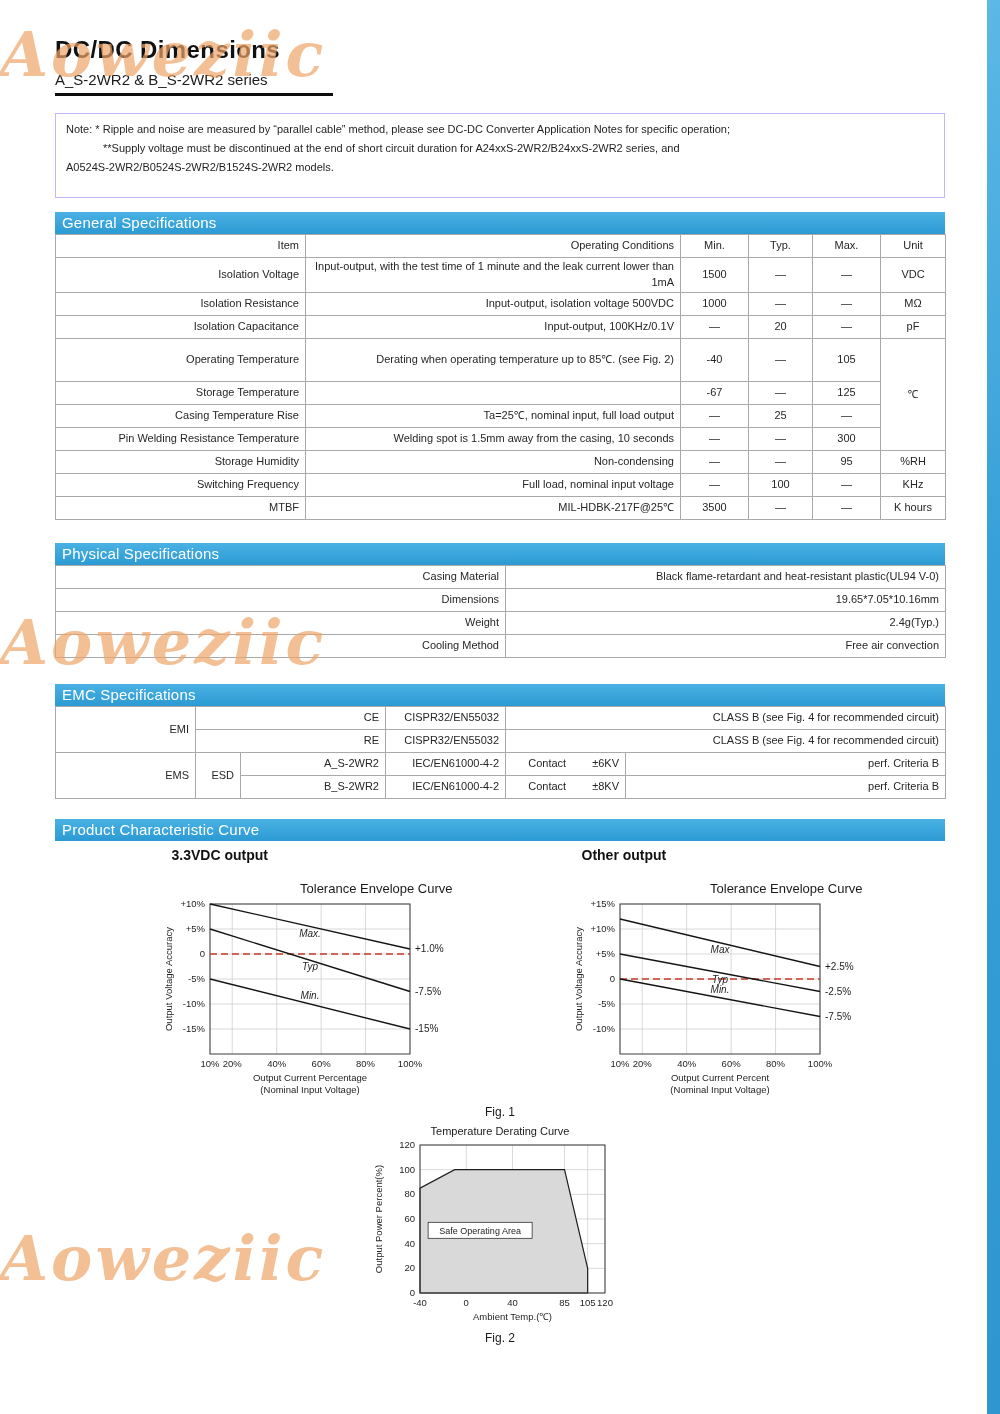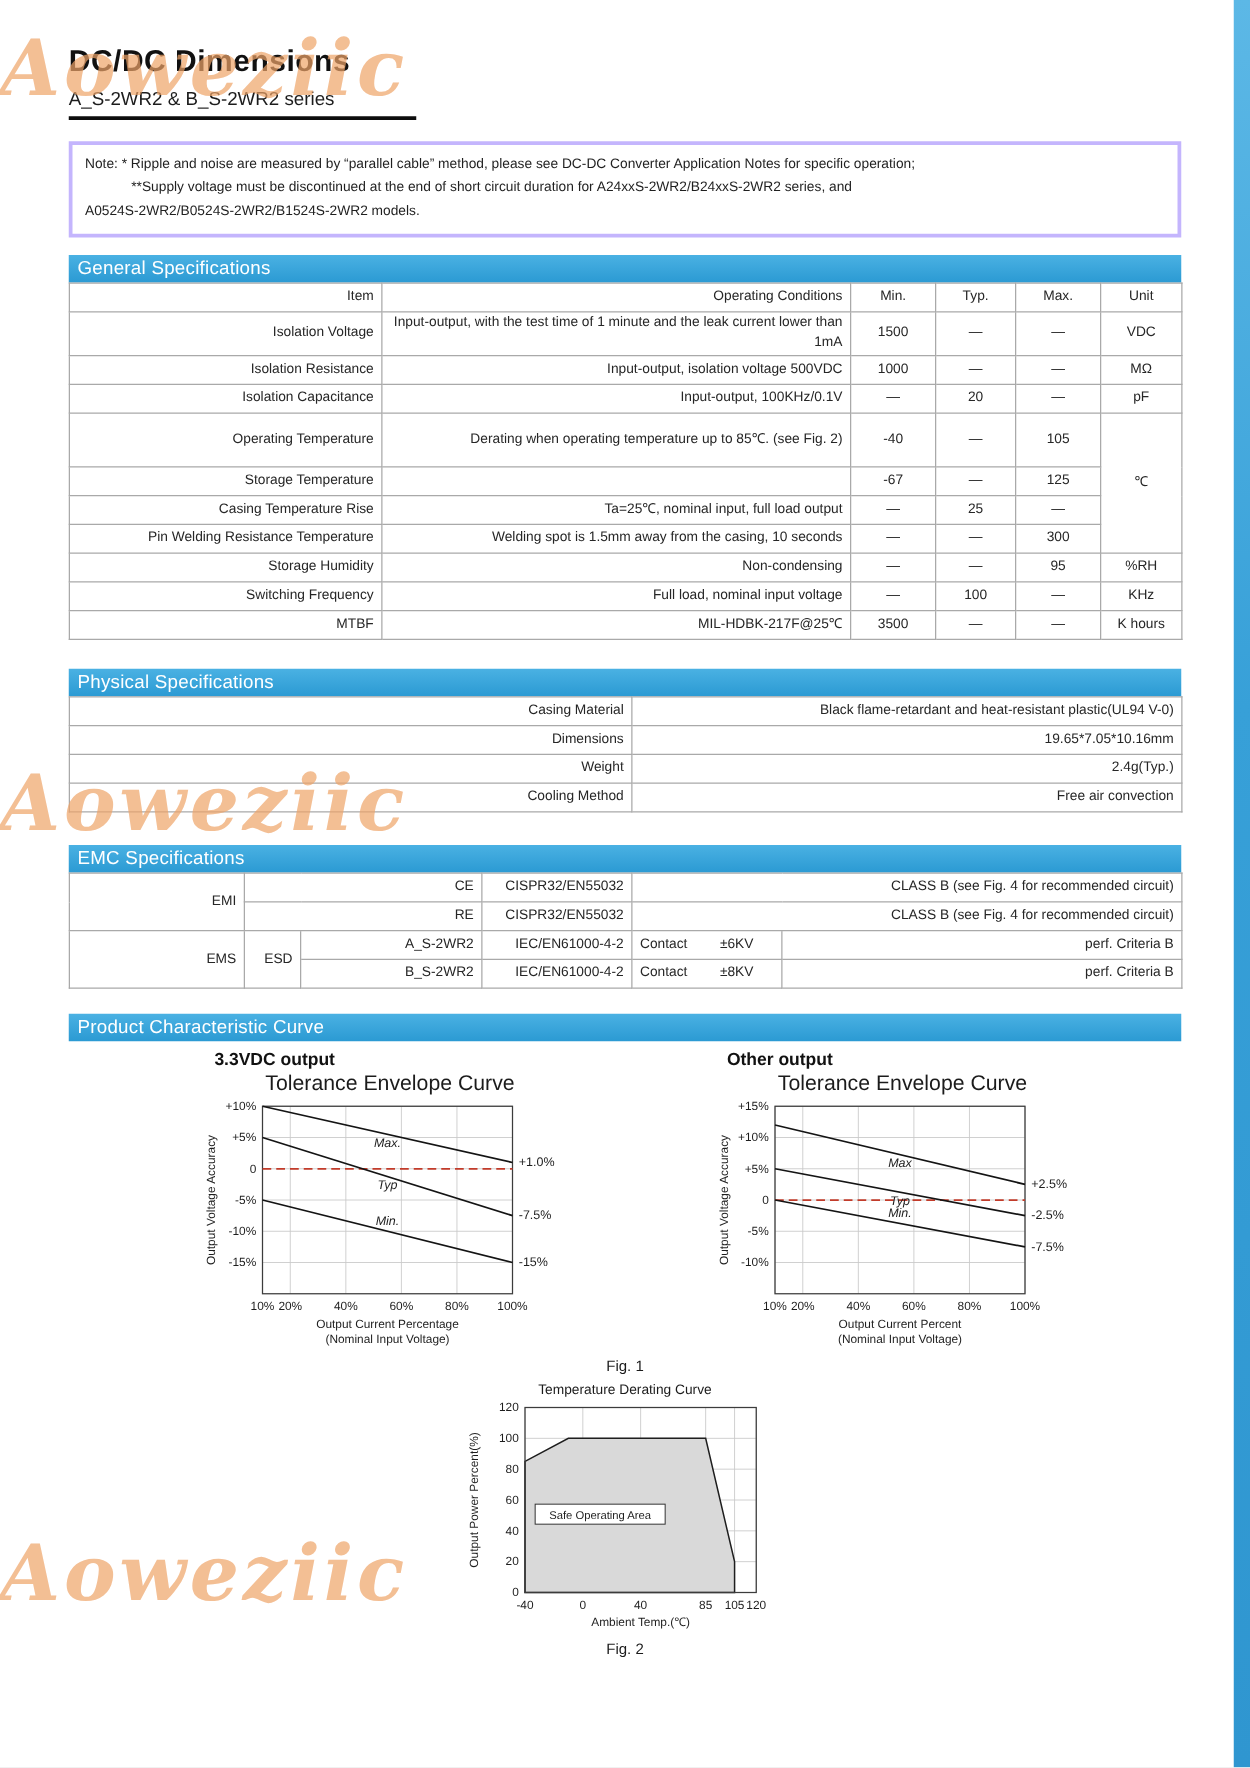--- a/index.html
+++ b/index.html
@@ -9,39 +9,39 @@
         background:linear-gradient(180deg,#5cb8e6 0%,#37a0d8 40%,#2f96d0 100%);}
   .watermark{position:absolute;left:0;right:13px;
         font-family:"DejaVu Serif",serif;font-style:italic;font-weight:700;
         font-size:62px;letter-spacing:3px;color:#efa468;opacity:.7;
         pointer-events:none;z-index:6;}
   .wm-1{top:18px}.wm-2{top:606px}.wm-3{top:1222px}
   .content{position:relative;margin-left:55px;width:890px;padding-top:36px;z-index:2;}
   .doc-title{font-size:24px;font-weight:600;letter-spacing:.4px;color:#111;margin:0;}
   .doc-subtitle{font-size:15px;font-weight:400;color:#1c1c1c;margin:7px 0 0 0;}
   .title-rule{width:278px;height:3px;background:#0d0d0d;margin-top:5px;}
-  .note-box{margin-top:17px;border:3px solid #c4b5fd;padding:6px 10px 8px 10px;
+  .note-box{margin-top:17px;border:1px solid #c4b5fd;padding:6px 10px 20px 10px;
         font-size:11px;line-height:19px;color:#1f1f1f;}
   .note-l2{padding-left:37px}
   .sec-bar{height:22px;line-height:22px;background:linear-gradient(180deg,#4ab1e3,#2b9ad3);
         color:#fff;font-size:15px;padding-left:7px;letter-spacing:.2px;}
   .mt-gen{margin-top:14px}.mt-phy{margin-top:23px}.mt-emc{margin-top:26px}.mt-pcc{margin-top:20px}
   table{border-collapse:collapse;width:100%;table-layout:fixed;}
   td,th{border:1px solid #a9a9a9;font-size:11px;color:#262626;padding:1px 6px;
         text-align:center;font-weight:normal;line-height:1.45;height:20px;
         overflow:hidden;vertical-align:middle;}
   .al{text-align:right;}
   tr.r-tall td{height:32px}
   tr.r-xtall td{height:40px}
-  .contact-cell{text-align:left;}
+  .contact-cell{text-align:right;}
   .contact-cell .lvl{margin-left:26px;}
   .charts-row{display:flex;justify-content:center;gap:95px;margin-top:6px;}
   .chart-block{width:315px;}
   .chart-title{font-size:14px;font-weight:bold;text-align:left;padding-left:34px;color:#111;}
-  .chart-subtitle{font-size:17px;text-align:center;padding-left:34px;margin-top:2px;color:#1b1b1b;}
+  .chart-subtitle{font-size:13px;text-align:right;padding-left:34px;margin-top:18px;color:#1b1b1b;}
   .chart-svg{display:block;}
   .chart-svg text{font-family:"Liberation Sans",sans-serif;fill:#1e1e1e;}
   .block-center{margin:0 auto;}
   .fig-caption{text-align:center;font-size:12px;margin-top:4px;color:#1b1b1b;}
   .derating-title{font-size:11px;text-align:center;margin-top:6px;color:#1b1b1b;}
 </style>
 </head>
 <body>
 
 <div class="page">

